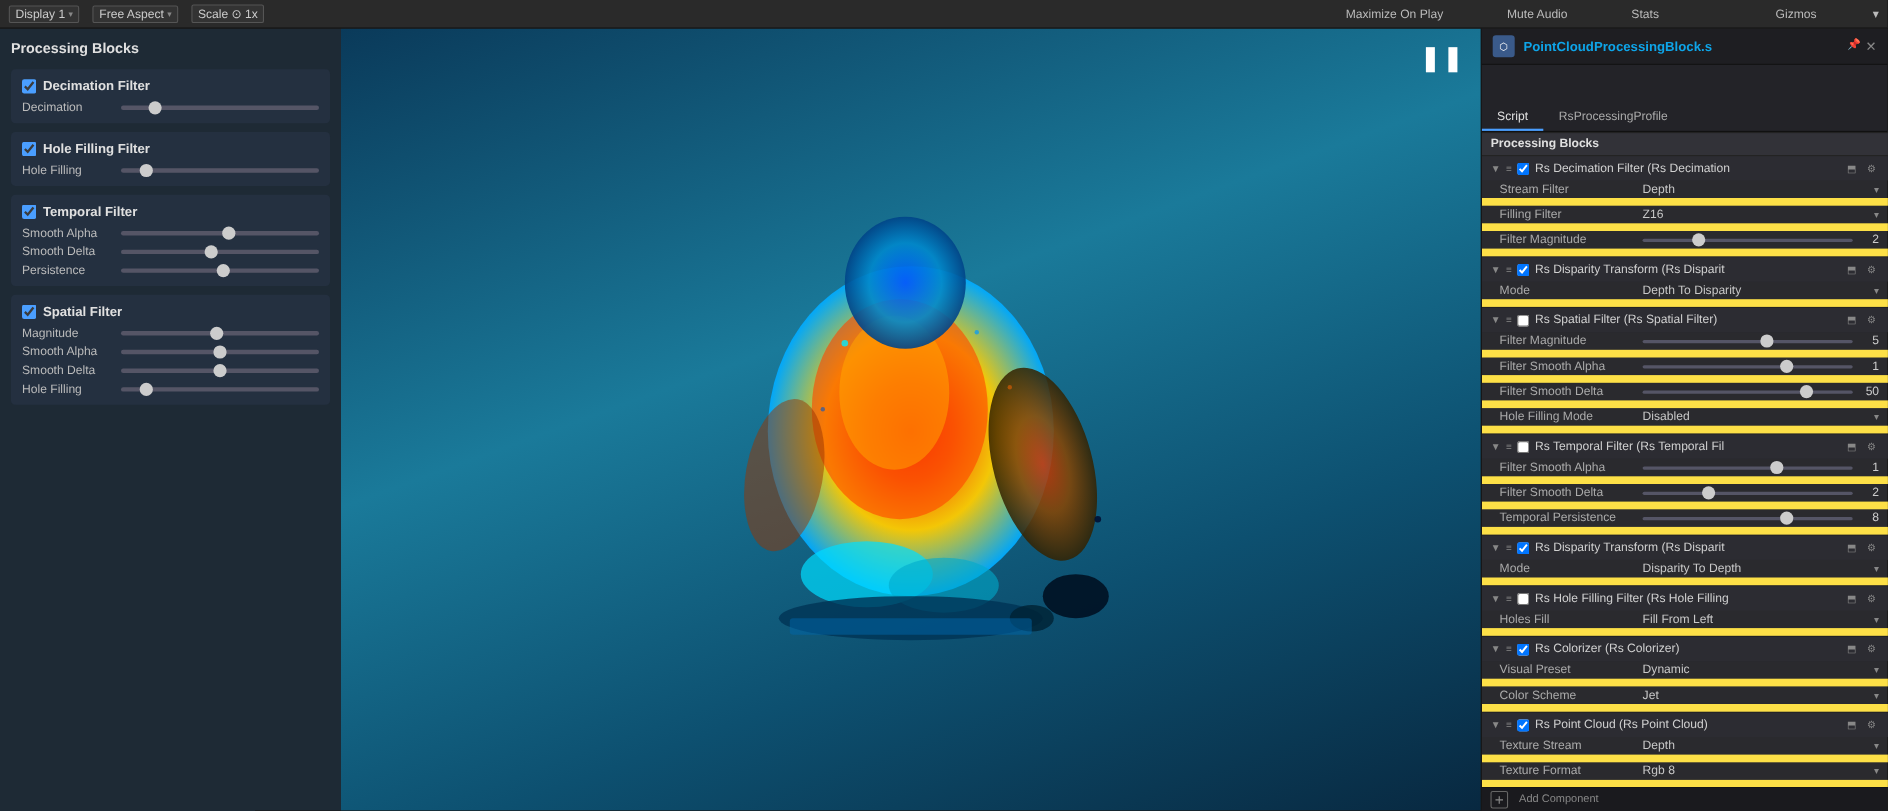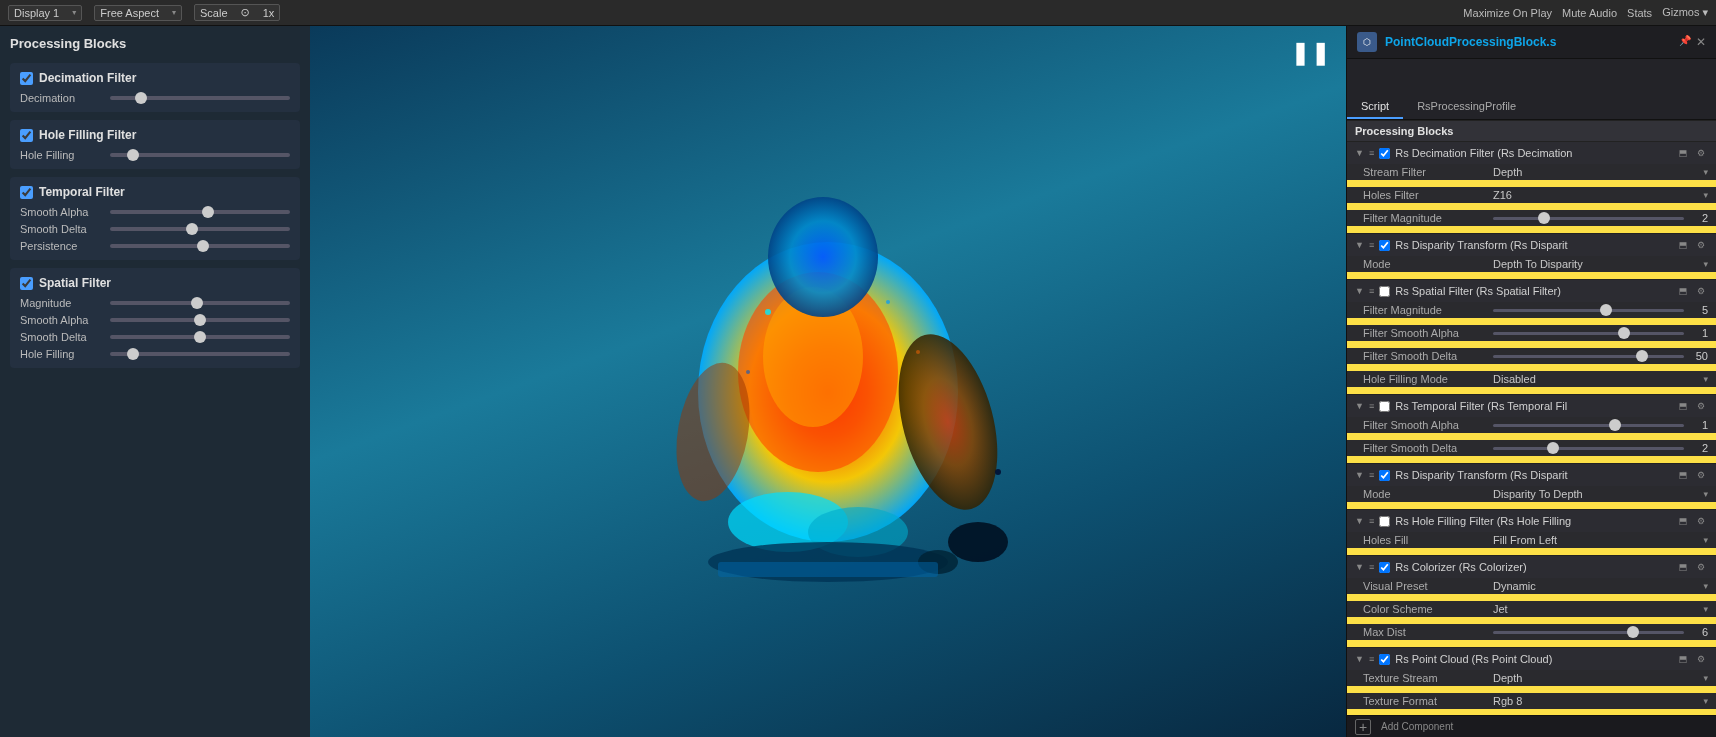--- a/index.html
+++ b/index.html
@@ -11,23 +11,23 @@
       height: 26px;
       display: flex;
       align-items: center;
       justify-content: space-between;
       padding: 0 8px;
       border-bottom: 1px solid #111;
       flex-shrink: 0;
     }
     .top-bar-left { display: flex; align-items: center; gap: 12px; color: #bbb; font-size: 11px; }
     .top-bar-right { display: flex; align-items: center; gap: 10px; color: #bbb; font-size: 11px; }
-    .top-bar-right span { cursor: pointer; }
+    .top-bar-right span { cursor: pointer; margin-left: 48px; }
     .select-fake {
-      display: inline-flex; align-items: center; gap: 13px; border: 1px solid #555; padding: 1px 5px; border-radius: 2px; background: #333; cursor: pointer; font-size: 11px; color: #ccc; text-align: center;
+      display: inline-flex; align-items: center; gap: 3px; border: 1px solid #555; padding: 1px 5px; border-radius: 2px; background: #333; cursor: pointer; font-size: 11px; color: #ccc; text-align: center;
     }
     .select-fake .arrow { font-size: 8px; color: #888; }
 
     
     .main-area {
       display: flex;
       flex: 1;
       overflow: hidden;
       justify-content: center;
     }
@@ -524,21 +524,21 @@
           </div>
         </div>
         <div class="prop-row">
           <span class="prop-label">Stream Filter</span>
           <div class="prop-value">
             <span class="prop-value-text">Depth</span>
             <span class="dropdown-arrow">▾</span>
           </div>
         </div>
         <div class="prop-row">
-          <span class="prop-label">Holes Filter</span>
+          <span class="prop-label">Filling Filter</span>
           <div class="prop-value">
             <span class="prop-value-text">Z16</span>
             <span class="dropdown-arrow">▾</span>
           </div>
         </div>
         <div class="prop-row">
           <span class="prop-label">Filter Magnitude</span>
           <div class="prop-slider">
             <input type="range" min="0" max="100" value="25" style="">
             <span class="prop-num">2</span>
@@ -625,20 +625,27 @@
             <span class="prop-num">1</span>
           </div>
         </div>
         <div class="prop-row">
           <span class="prop-label">Filter Smooth Delta</span>
           <div class="prop-slider">
             <input type="range" min="0" max="100" value="30" style="">
             <span class="prop-num">2</span>
           </div>
         </div>
+        <div class="prop-row">
+          <span class="prop-label">Temporal Persistence</span>
+          <div class="prop-slider">
+            <input type="range" min="0" max="100" value="70" style="">
+            <span class="prop-num">8</span>
+          </div>
+        </div>
       </div>
 
       <div class="component-block">
         <div class="component-header">
           <span style="color:#888; font-size:9px;">▼</span>
           <span style="color:#888; font-size:9px;">≡</span>
           <input type="checkbox" checked="" style="width: 11px; height: 11px;">
           <span class="component-title">Rs Disparity Transform (Rs Disparit</span>
           <div class="component-icons">
             <span class="comp-icon-btn">⬒</span>
@@ -692,27 +699,20 @@
             <span class="dropdown-arrow">▾</span>
           </div>
         </div>
         <div class="prop-row">
           <span class="prop-label">Color Scheme</span>
           <div class="prop-value">
             <span class="prop-value-text">Jet</span>
             <span class="dropdown-arrow">▾</span>
           </div>
         </div>
-        <div class="prop-row">
-          <span class="prop-label">Max Dist</span>
-          <div class="prop-slider">
-            <input type="range" min="0" max="100" value="75" style="">
-            <span class="prop-num">6</span>
-          </div>
-        </div>
       </div>
 
       <div class="component-block">
         <div class="component-header">
           <span style="color:#888; font-size:9px;">▼</span>
           <span style="color:#888; font-size:9px;">≡</span>
           <input type="checkbox" checked="" style="width: 11px; height: 11px;">
           <span class="component-title">Rs Point Cloud (Rs Point Cloud)</span>
           <div class="component-icons">
             <span class="comp-icon-btn">⬒</span>

